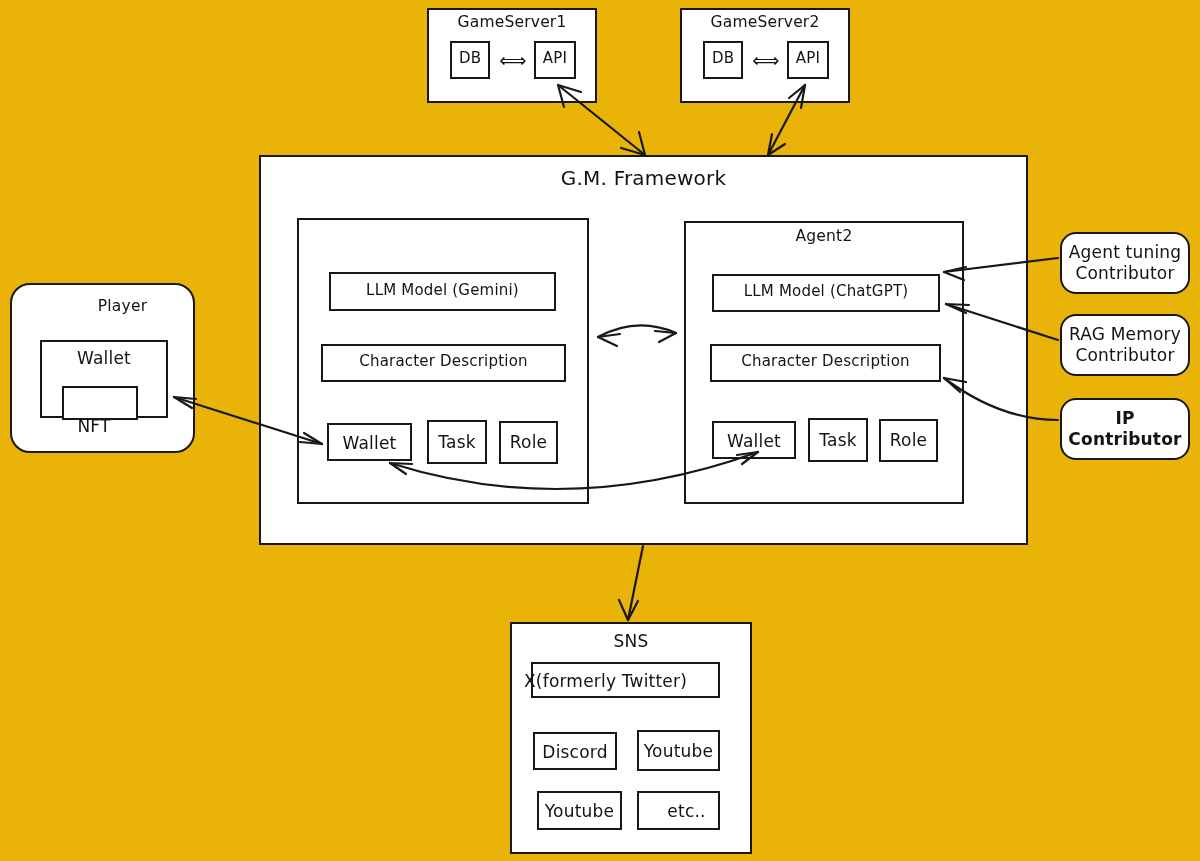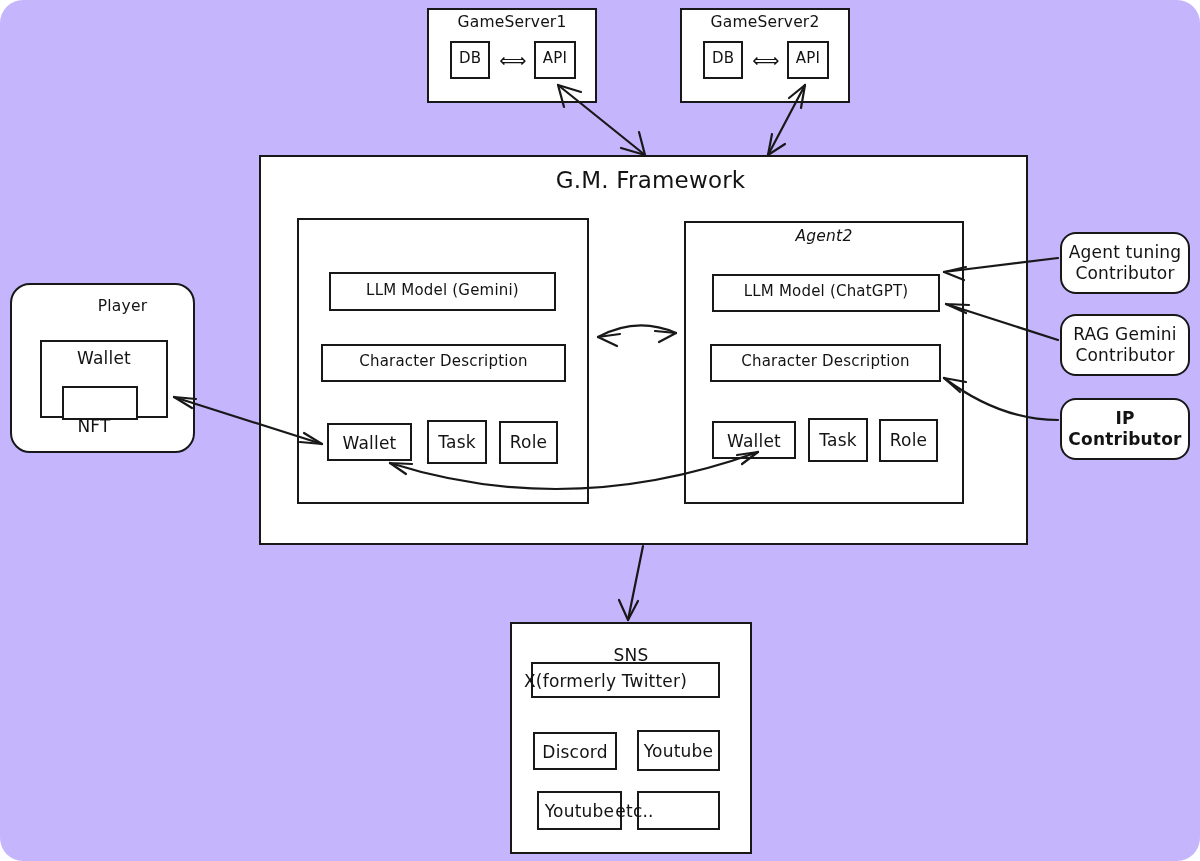--- a/index.html
+++ b/index.html
@@ -5,24 +5,23 @@
 <style>
   html, body {
     margin: 0;
     padding: 0;
     background: #ffffff;
   }
   #canvas {
     position: relative;
     width: 1200px;
     height: 861px;
-    background: #c4b5fd;
+    background: #eab308;
     font-family: "DejaVu Sans", sans-serif;
     overflow: hidden;
-    border-radius: 23px;
   }
   svg.layer {
     position: absolute;
     left: 0;
     top: 0;
     width: 1200px;
     height: 861px;
     pointer-events: none;
   }
   svg.layer.arrows { z-index: 5; }
@@ -39,21 +38,21 @@
 
   .lbl {
     position: absolute;
     color: #131313;
     text-align: center;
     white-space: pre;
     line-height: 1.18;
     z-index: 3;
     letter-spacing: 0.2px;
   }
-  .lbl.title-xl { font-size: 23px; padding-left: 7px; }
+  .lbl.title-xl { font-size: 20px; }
   .lbl.title-md { font-size: 15.5px; }
   .lbl.body { font-size: 15px; }
   .lbl.small { font-size: 17px; }
   .lbl.multi { white-space: pre-line; line-height: 1.25; }
 </style>
 </head>
 <body>
 
 <div id="canvas">
 
@@ -87,21 +86,21 @@
   <div class="node" style="left:327px; top:423px; width:85px; height:38px;"></div>
   <div class="lbl small" style="left:327px; top:433px; width:85px;">Wallet</div>
 
   <div class="node" style="left:427px; top:420px; width:60px; height:44px;"></div>
   <div class="lbl small" style="left:427px; top:432px; width:60px;">Task</div>
 
   <div class="node" style="left:499px; top:421px; width:59px; height:43px;"></div>
   <div class="lbl small" style="left:499px; top:432px; width:59px;">Role</div>
 
   <div class="node container" style="left:684px; top:221px; width:280px; height:283px;"></div>
-  <div class="lbl title-md" style="left:684px; top:227px; width:280px;font-style:italic;">Agent2</div>
+  <div class="lbl title-md" style="left:684px; top:227px; width:280px;">Agent2</div>
 
   <div class="node" style="left:712px; top:274px; width:228px; height:38px;"></div>
   <div class="lbl body" style="left:712px; top:283px; width:228px;">LLM Model (ChatGPT)</div>
 
   <div class="node" style="left:710px; top:344px; width:231px; height:38px;"></div>
   <div class="lbl body" style="left:710px; top:353px; width:231px;">Character Description</div>
 
   <div class="node" style="left:712px; top:421px; width:84px; height:38px;"></div>
   <div class="lbl small" style="left:712px; top:431px; width:84px;">Wallet</div>
 
@@ -118,44 +117,44 @@
   <div class="lbl small" style="left:40px; top:348px; width:128px;">Wallet</div>
 
   <div class="node" style="left:62px; top:386px; width:76px; height:34px;"></div>
   <div class="lbl small" style="left:62px; top:416px; width:64px;">NFT</div>
 
   <div class="node rounded" style="left:1060px; top:232px; width:130px; height:62px;"></div>
   <div class="lbl small multi" style="left:1060px; top:242px; width:130px;">Agent tuning
 Contributor</div>
 
   <div class="node rounded" style="left:1060px; top:314px; width:130px; height:62px;"></div>
-  <div class="lbl small multi" style="left:1060px; top:324px; width:130px;">RAG Gemini
+  <div class="lbl small multi" style="left:1060px; top:324px; width:130px;">RAG Memory
 Contributor</div>
 
   <div class="node rounded" style="left:1060px; top:398px; width:130px; height:62px;"></div>
   <div class="lbl small multi" style="left:1060px; top:408px; width:130px;font-weight:bold;">IP
 Contributor</div>
 
   <div class="node container" style="left:510px; top:622px; width:242px; height:232px;"></div>
-  <div class="lbl small" style="left:510px; top:645px; width:242px;">SNS</div>
+  <div class="lbl small" style="left:510px; top:631px; width:242px;">SNS</div>
 
   <div class="node" style="left:531px; top:662px; width:189px; height:36px;"></div>
   <div class="lbl small" style="left:511px; top:671px; width:189px;">X(formerly Twitter)</div>
 
   <div class="node" style="left:533px; top:732px; width:84px; height:38px;"></div>
   <div class="lbl small" style="left:533px; top:742px; width:84px;">Discord</div>
 
   <div class="node" style="left:637px; top:730px; width:83px; height:41px;"></div>
   <div class="lbl small" style="left:637px; top:741px; width:83px;">Youtube</div>
 
   <div class="node" style="left:537px; top:791px; width:85px; height:39px;"></div>
   <div class="lbl small" style="left:537px; top:801px; width:85px;">Youtube</div>
 
   <div class="node" style="left:637px; top:791px; width:83px; height:39px;"></div>
-  <div class="lbl small" style="left:601px; top:801px; width:67px;">etc..</div>
+  <div class="lbl small" style="left:653px; top:801px; width:67px;">etc..</div>
 
   <svg class="layer arrows" viewBox="0 0 1200 861">
     <g fill="none" stroke="#181818" stroke-width="2.2" stroke-linecap="round" stroke-linejoin="round">
 
       <g>
         <path d="M558,85 L645,155"></path>
         <path d="M558,85 L581,92 M558,85 L564,107"></path>
         <path d="M645,155 L621,148 M645,155 L639,132"></path>
       </g>
 

